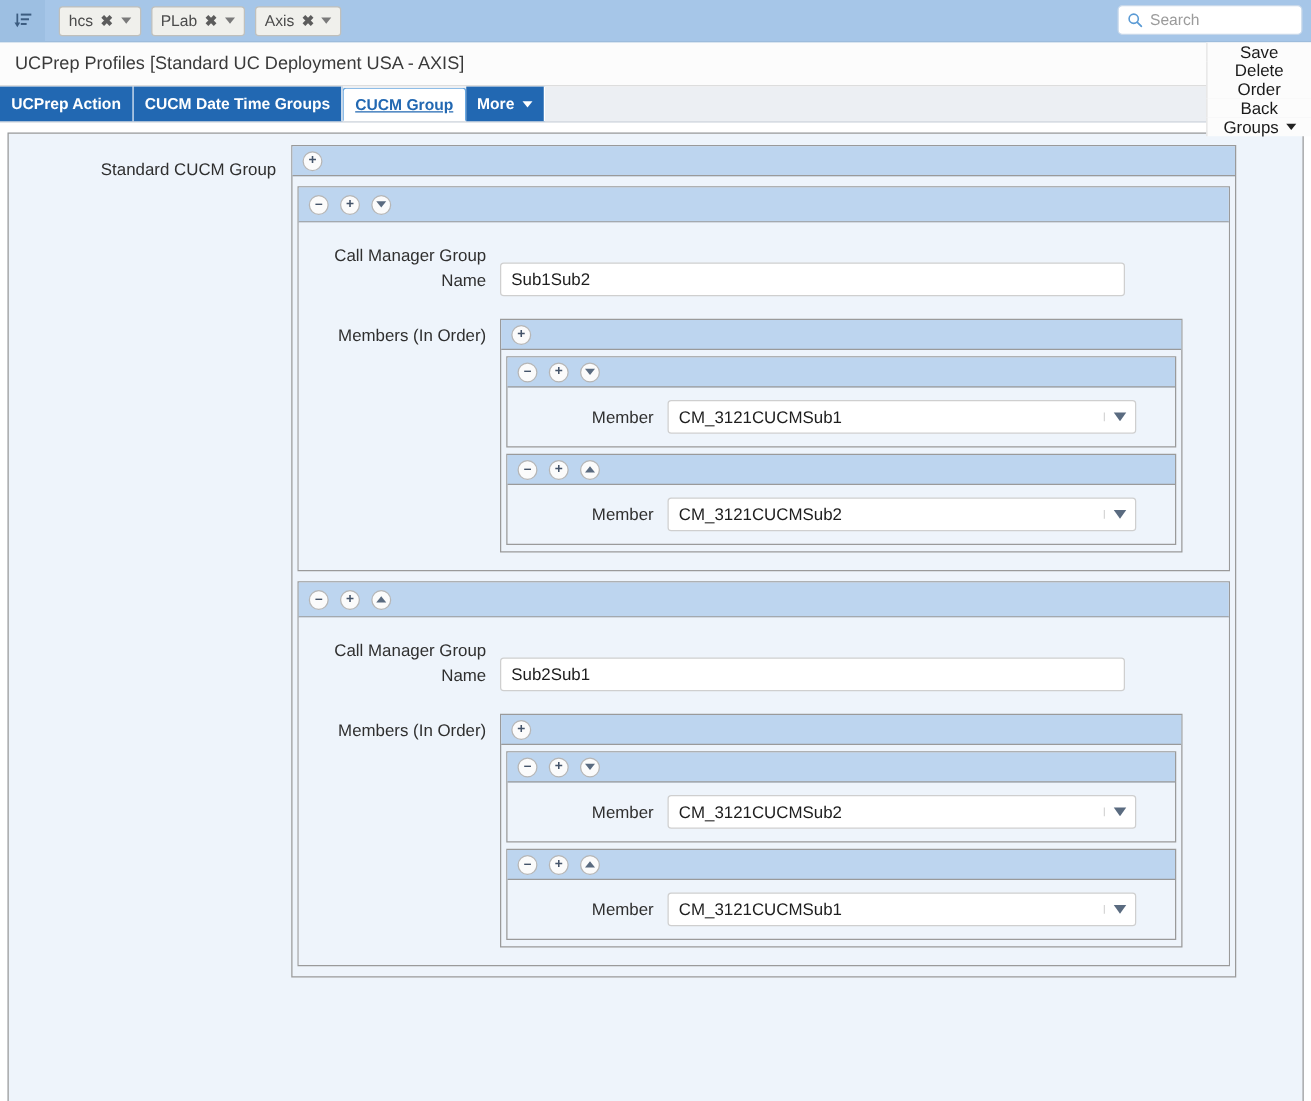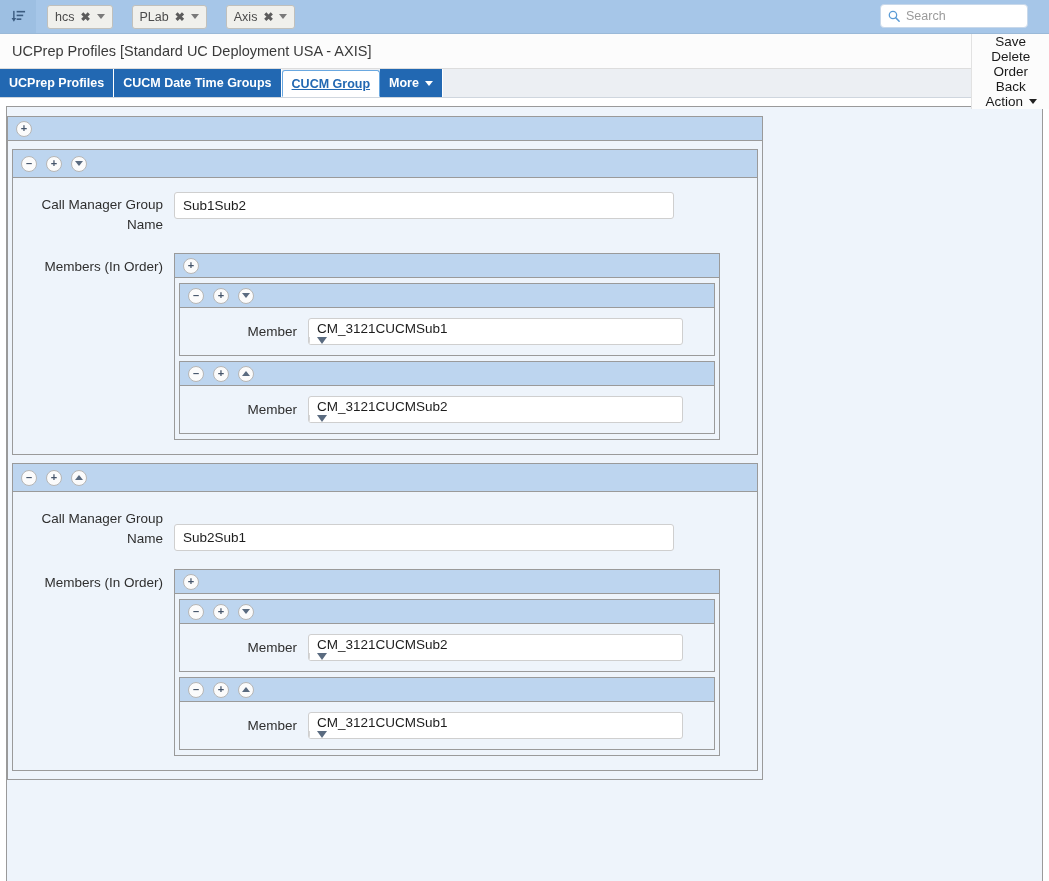--- a/index.html
+++ b/index.html
@@ -30,21 +30,21 @@
     height: 33px;
     background: #9dbfe2;
     display: flex;
     align-items: center;
     justify-content: center;
     cursor: pointer;
   }
   .tag-list {
     display: flex;
     align-items: center;
-    gap: 19px;
+    gap: 8px;
     margin-left: 11px;
   }
   .tag {
     display: flex;
     align-items: center;
     gap: 6px;
     background: #f0f0ec;
     border: 1px solid #c0c0bc;
     border-radius: 3px;
     height: 22px;
@@ -62,21 +62,21 @@
     cursor: pointer;
   }
   .caret-dn {
     width: 0; height: 0;
     border-left: 4px solid transparent;
     border-right: 4px solid transparent;
     border-top: 5px solid #7a7a7a;
   }
   .search-wrap {
     position: absolute;
-    right: 21px;
+    right: 7px;
     top: 4px;
     width: 148px;
     height: 24px;
     background: #ffffff;
     border: 1px solid #c8d8ea;
     border-radius: 4px;
     display: flex;
     align-items: center;
     padding: 0 7px;
     box-sizing: border-box;
@@ -263,24 +263,23 @@
     font-size: 13.5px;
     color: #1d1d1d;
     box-sizing: border-box;
   }
   .selinput {
     height: 27px;
     background: #ffffff;
     border: 1px solid #cfcfcf;
     border-radius: 3px;
     display: flex;
-    align-items: flex-start;
+    align-items: center;
     box-sizing: border-box;
     overflow: hidden;
-    flex-direction: column;
   }
   .selinput .val {
     flex: 1;
     display: flex;
     align-items: center;
     padding: 0 8px;
     font-size: 13.5px;
     color: #1d1d1d;
   }
   .selinput .arrow {
@@ -352,45 +351,46 @@
     <div class="action-btn">
       <span>Delete</span>
     </div>
     <div class="action-btn">
       <span>Order</span>
     </div>
     <div class="action-btn">
       <span>Back</span>
     </div>
     <div class="action-btn">
-      <span>Action</span>
+      <span>Groups</span>
       <span class="caret-dark"></span>
     </div>
   </div>
 </div>
 
 <div class="tabbar">
   <div class="tab">
-    <span>UCPrep Profiles</span>
+    <span>UCPrep Action</span>
   </div>
   <div class="tab">
     <span>CUCM Date Time Groups</span>
   </div>
   <div class="tab active">
     <span>CUCM Group</span>
   </div>
   <div class="tab">
     <span>More</span>
     <span class="caret-wh"></span>
   </div>
 </div>
 
 <div class="content">
 
   <div class="field-row">
+    <div class="outer-label">Standard CUCM Group</div>
 
     <div class="panel-outer" style="width:756px;">
       <div class="panel-head">
         <div class="rbtn">
             <span class="plus">+</span>
           </div>
       </div>
 
       <div style="padding:8px 4px 8px 4px;">
         <div class="panel-outer">
@@ -405,21 +405,21 @@
                 <span class="tri-d"></span>
               </div>
           </div>
           <div class="panel-body">
 
             <div style="display:flex; align-items:flex-start;">
               <div class="inner-label" style="width:161px; padding-right:11px; line-height:20px; padding-top:3px;">
                 <div>Call Manager Group</div>
                 <div>Name</div>
               </div>
-              <div class="txtinput" style="width:500px; ">
+              <div class="txtinput" style="width:500px; margin-top:18px;">
                 <span>Sub1Sub2</span>
               </div>
             </div>
 
             <div style="display:flex; align-items:flex-start; margin-top:18px;">
               <div class="inner-label" style="width:161px; padding-right:11px; padding-top:6px;">Members (In Order)</div>
 
               <div class="panel-outer" style="width:546px;">
                 <div class="panel-head">
                   <div class="rbtn">

